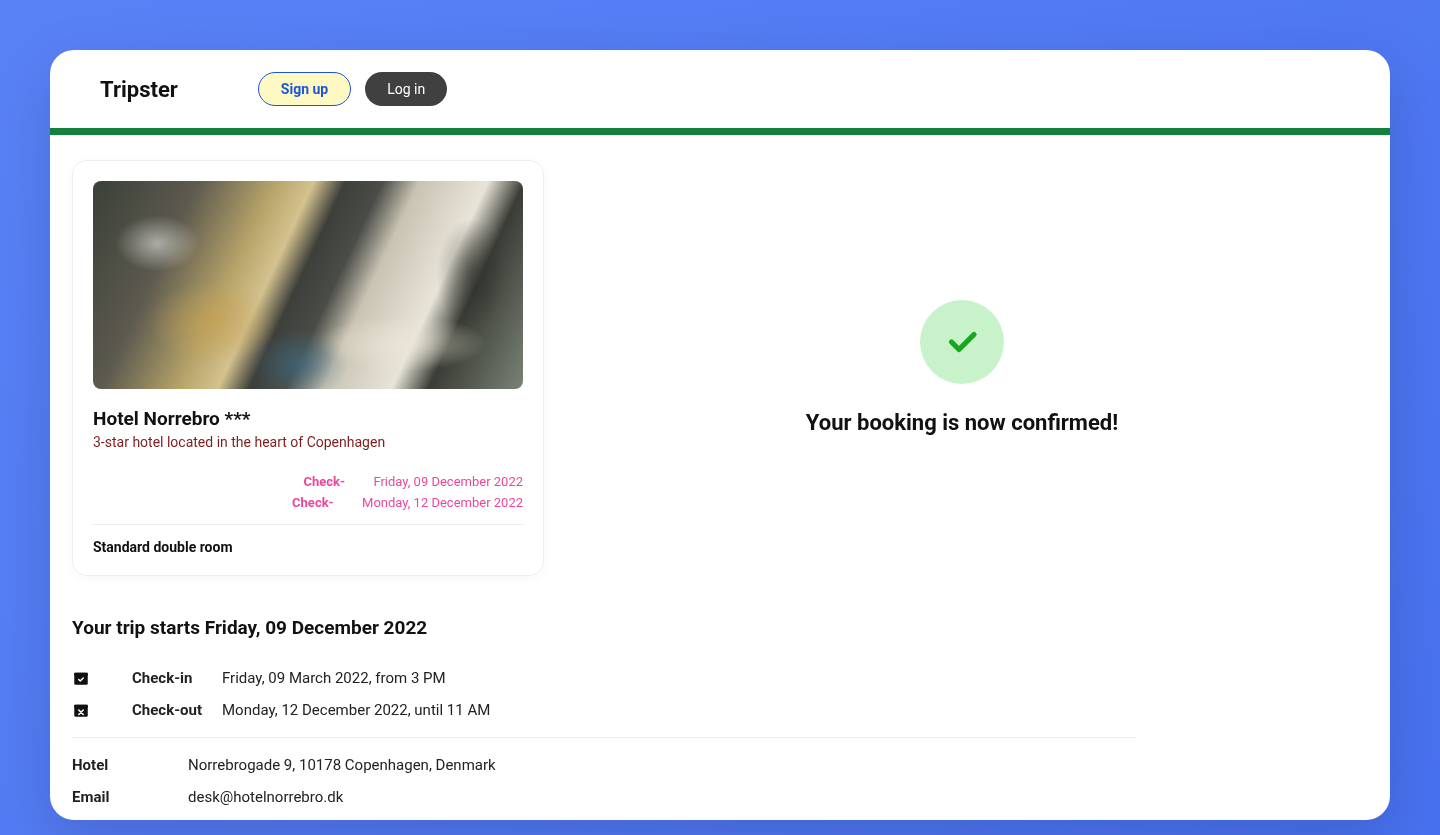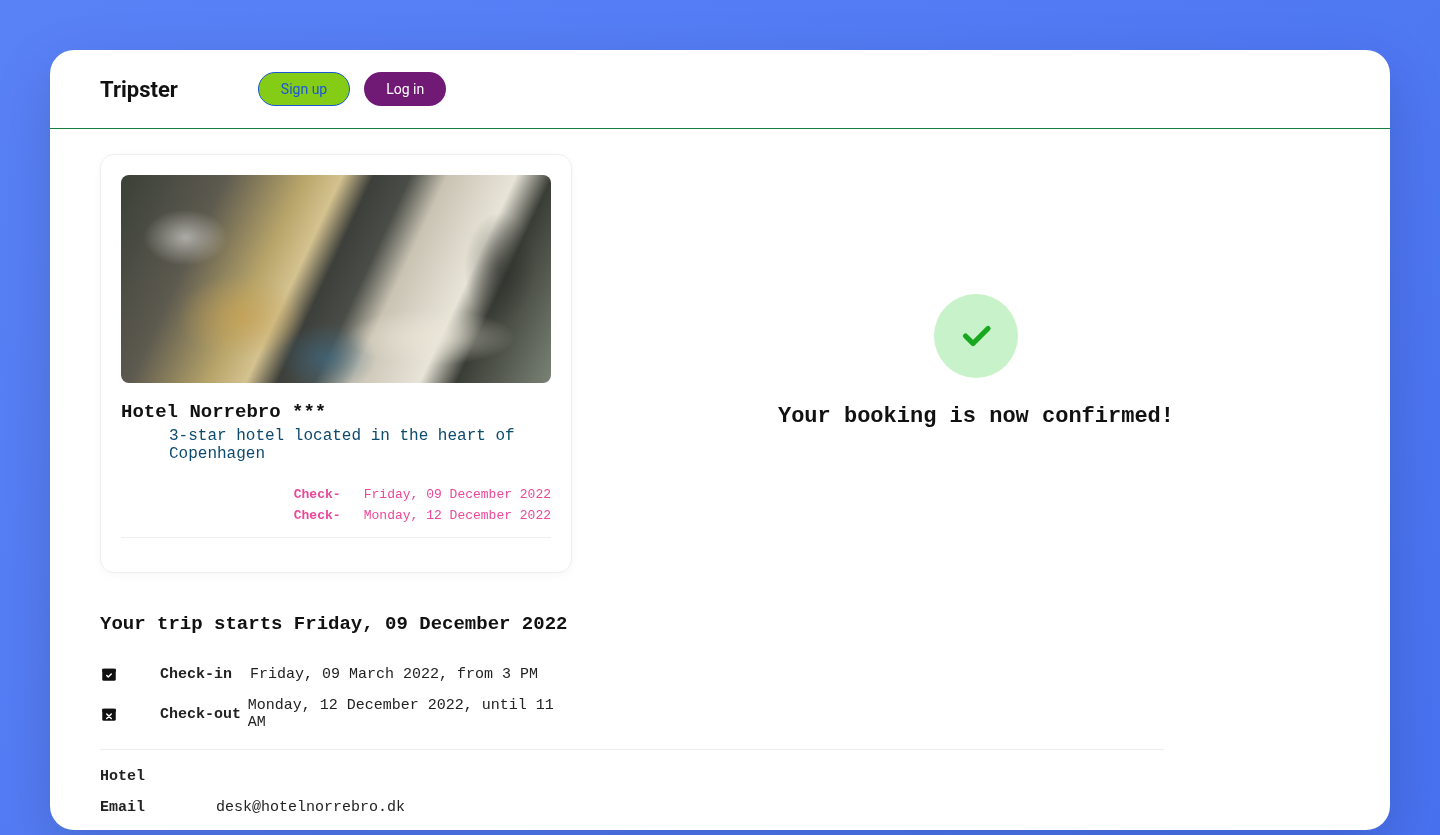--- a/index.html
+++ b/index.html
@@ -17,21 +17,21 @@
     width: 100%;
     height: 100%;
     box-shadow: 0 20px 60px rgba(0,0,0,0.15);
     overflow: hidden;
     position: relative;
   }
   .header {
     display: flex;
     align-items: center;
     padding: 22px 50px;
-    border-bottom: 1px solid #15803d;
+    border-bottom: 7px solid #15803d;
   }
   .logo {
     font-size: 22px;
     font-weight: 700;
     color: #111;
     margin-right: 80px;
   }
   .nav {
     display: flex;
     gap: 40px;
@@ -48,34 +48,34 @@
   }
   .btn {
     padding: 8px 22px;
     border-radius: 20px;
     font-size: 14px;
     cursor: pointer;
     border: none;
     font-family: inherit;
   }
   .btn-outline {
-    background: #84cc16;
+    background: #fef9c3;
     color: #1a56db;
     border: 1.5px solid #1a56db;
+    font-weight: bold;
   }
   .btn-primary {
-    background: #701a75;
+    background: #404040;
     color: #fff;
   }
   .main {
     display: flex;
-    padding: 25px 50px 0 50px;
+    padding: 25px 50px 0 22px;
     gap: 40px;
     height: calc(100% - 77px);
-    font-family: Liberation Mono, monospace;
   }
   .left-col {
     width: 472px;
     flex-shrink: 0;
   }
   .right-col {
     flex: 1;
     display: flex;
     flex-direction: column;
     align-items: center;
@@ -106,24 +106,23 @@
       radial-gradient(ellipse 50px 80px at 88% 45%, rgba(40,42,38,0.5), transparent 70%),
       radial-gradient(ellipse 70px 50px at 48% 88%, rgba(60,110,140,0.6), transparent 70%);
   }
   .hotel-name {
     font-size: 19px;
     font-weight: 700;
     margin-top: 18px;
     color: #111;
   }
   .hotel-desc {
-    font-size: 16px;
-    color: #0c4a6e;
+    font-size: 14px;
+    color: #7f1d1d;
     margin-top: 4px;
-    margin-left: 48px;
   }
   .check-rows {
     margin-top: 24px;
   }
   .check-row {
     display: flex;
     font-size: 13px;
     color: #ec4899;
     margin-bottom: 6px;
     justify-content: flex-end;
@@ -225,20 +224,21 @@
           <div class="check-row">
             <span class="label">Check-</span>
             <span>Friday, 09 December 2022</span>
           </div>
           <div class="check-row">
             <span class="label">Check-</span>
             <span>Monday, 12 December 2022</span>
           </div>
         </div>
         <hr class="divider">
+        <div class="room-type">Standard double room</div>
       </div>
 
       <div class="trip-start">Your trip starts Friday, 09 December 2022</div>
 
       <div class="detail-rows">
         <div class="detail-row">
           <span class="icon">
             <svg viewBox="0 0 24 24" fill="#111">
                 <rect x="3" y="5" width="18" height="16" rx="2"></rect>
                 <rect x="3" y="5" width="18" height="4" fill="#111"></rect>
@@ -258,20 +258,21 @@
           </span>
           <span class="label">Check-out</span>
           <span>Monday, 12 December 2022, until 11 AM</span>
         </div>
       </div>
 
       <hr class="full-divider">
 
       <div class="info-row">
         <span class="label">Hotel</span>
+        <span>Norrebrogade 9, 10178 Copenhagen, Denmark</span>
       </div>
       <div class="info-row">
         <span class="label">Email</span>
         <span>desk@hotelnorrebro.dk</span>
       </div>
 
     </div>
 
     <div class="right-col">
       <div class="success-circle">

